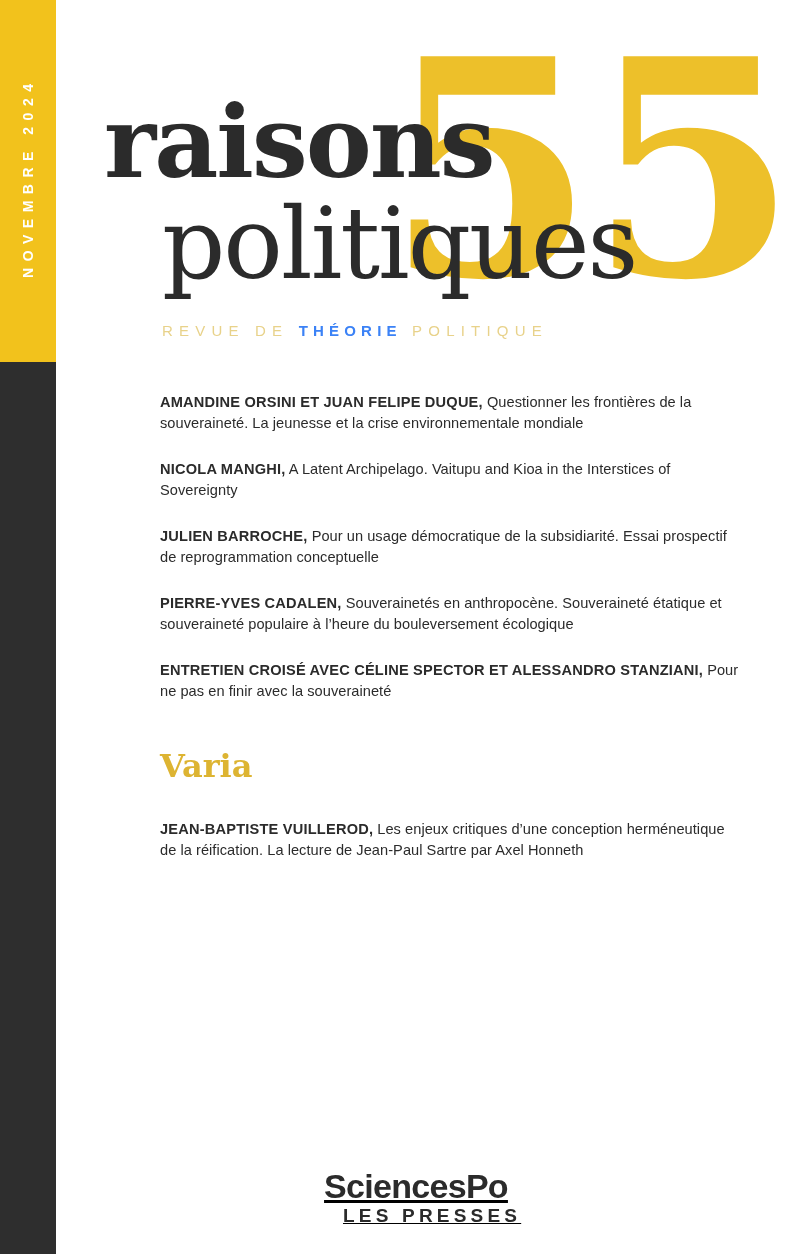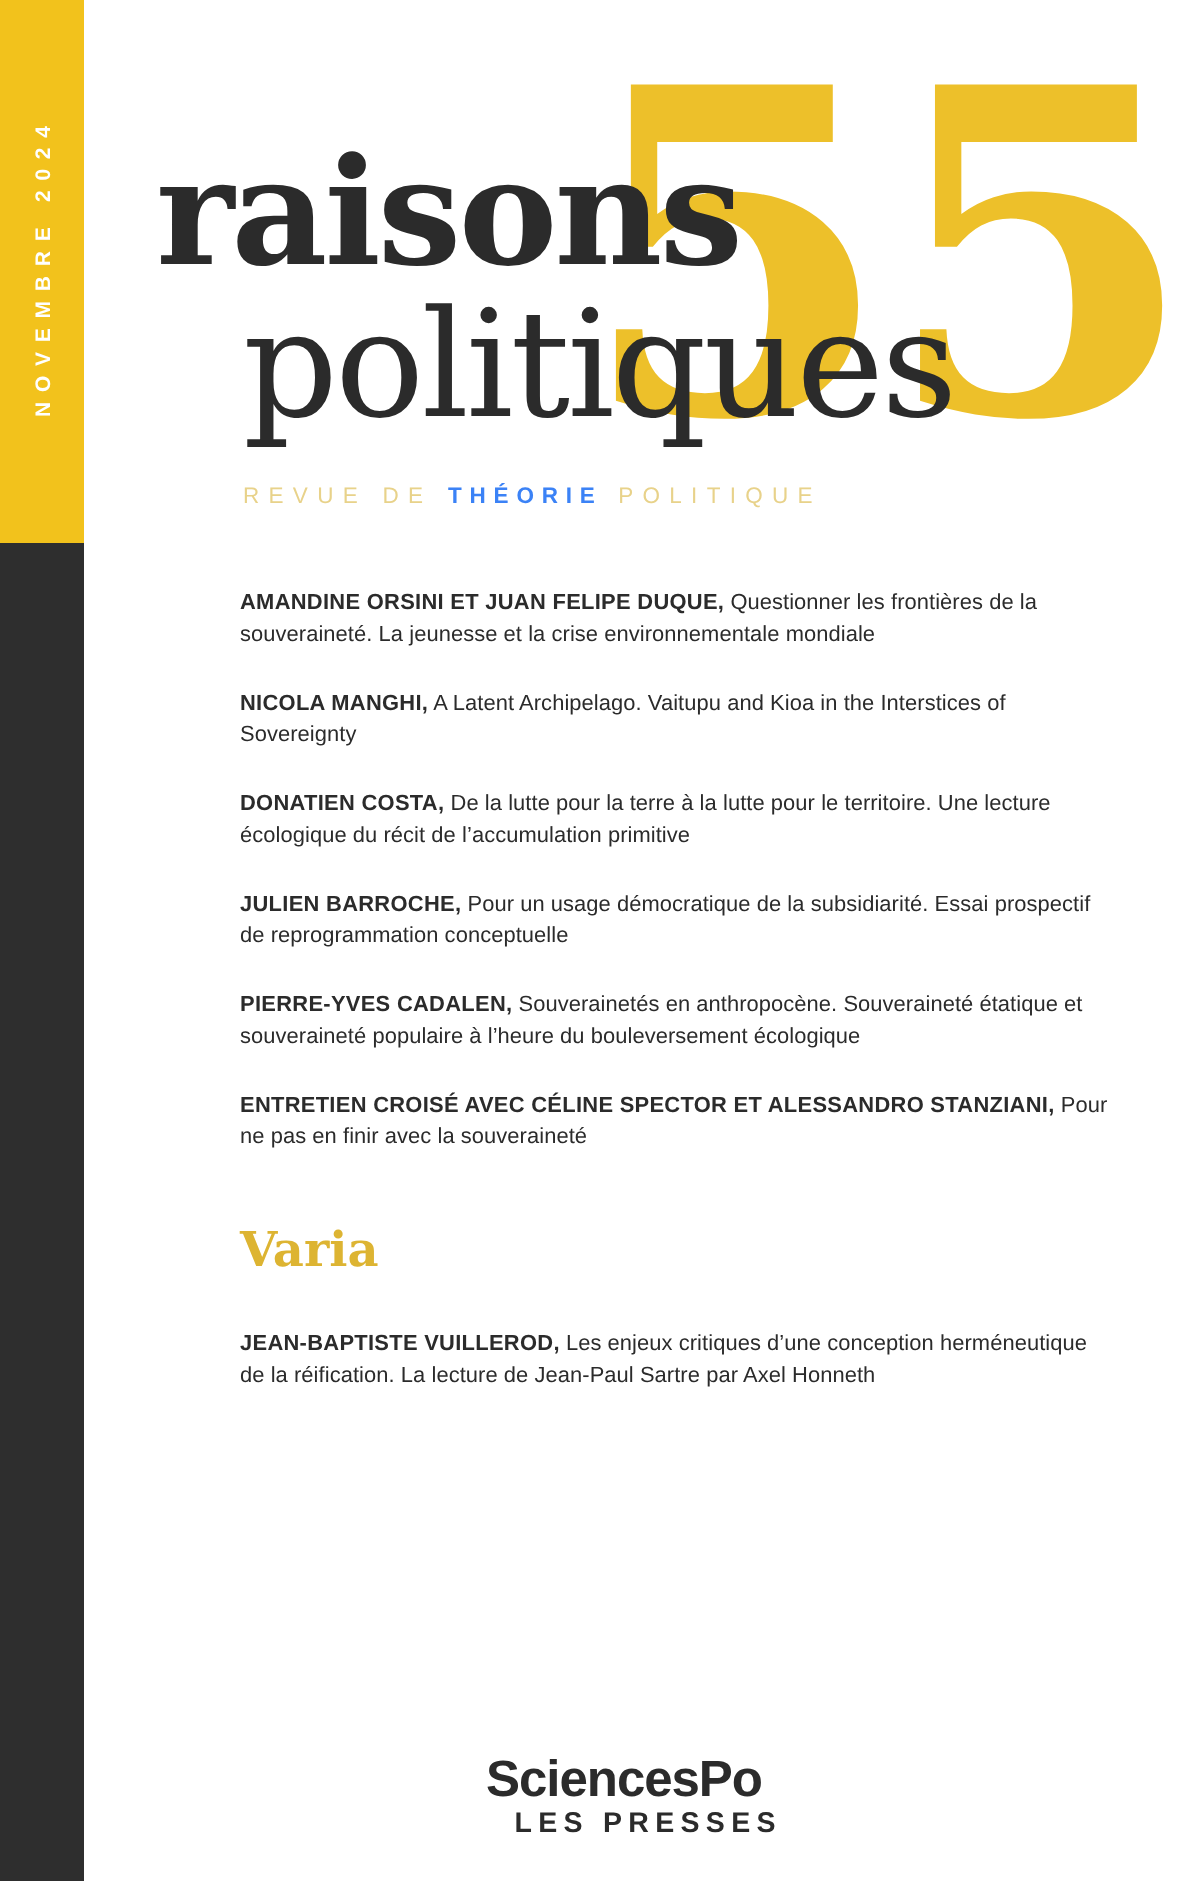--- a/index.html
+++ b/index.html
@@ -172,20 +172,21 @@
     margin: 49px 0 37px 0;
   }
 
   
   .publisher {
     position: absolute;
     left: 56px;
     top: 1168px;
     width: 720px;
     text-align: center;
+    text-decoration: underline;
   }
   .publisher-name {
     font-family: "Liberation Sans", sans-serif;
     font-weight: 700;
     font-size: 34px;
     line-height: 36px;
     color: #2B2B2B;
     letter-spacing: -0.7px;
   }
   .publisher-sub {
@@ -218,21 +219,20 @@
     <div class="logo-word logo-politiques">politiques</div>
     <div class="tagline"><span>REVUE DE </span><span class="strong">THÉORIE</span><span> POLITIQUE</span></div>
   </div>
 
   <div class="content">
 
 
     <ul class="toc-list">
       <li class="toc-entry"><span class="toc-author">AMANDINE ORSINI ET JUAN FELIPE DUQUE,</span><span> Questionner les frontières de la souveraineté. La jeunesse et la crise environnementale mondiale</span></li>
       <li class="toc-entry"><span class="toc-author">NICOLA MANGHI,</span><span> A Latent Archipelago. Vaitupu and Kioa in the Interstices of Sovereignty</span></li>
-      <li class="toc-entry"><span class="toc-author">DONATIEN COSTA,</span><span> De la lutte pour la terre à la lutte pour le territoire. Une lecture écologique du récit de l’accumulation primitive</span></li>
       <li class="toc-entry"><span class="toc-author">JULIEN BARROCHE,</span><span> Pour un usage démocratique de la subsidiarité. Essai prospectif de reprogrammation conceptuelle</span></li>
       <li class="toc-entry"><span class="toc-author">PIERRE-YVES CADALEN,</span><span> Souverainetés en anthropocène. Souveraineté étatique et souveraineté populaire à l’heure du bouleversement écologique</span></li>
       <li class="toc-entry"><span class="toc-author">ENTRETIEN CROISÉ AVEC CÉLINE SPECTOR ET ALESSANDRO STANZIANI,</span><span> Pour ne pas en finir avec la souveraineté</span></li>
     </ul>
 
     <h2 class="section-heading">Varia</h2>
 
     <ul class="toc-list">
       <li class="toc-entry"><span class="toc-author">JEAN-BAPTISTE VUILLEROD,</span><span> Les enjeux critiques d’une conception herméneutique de la réification. La lecture de Jean-Paul Sartre par Axel Honneth</span></li>
     </ul>

